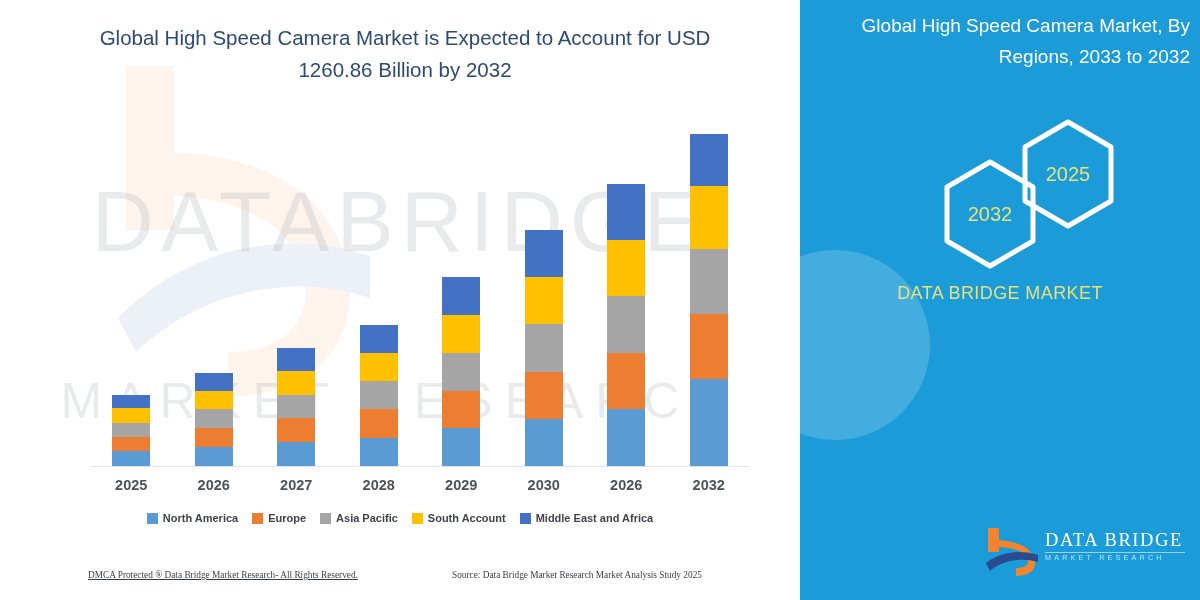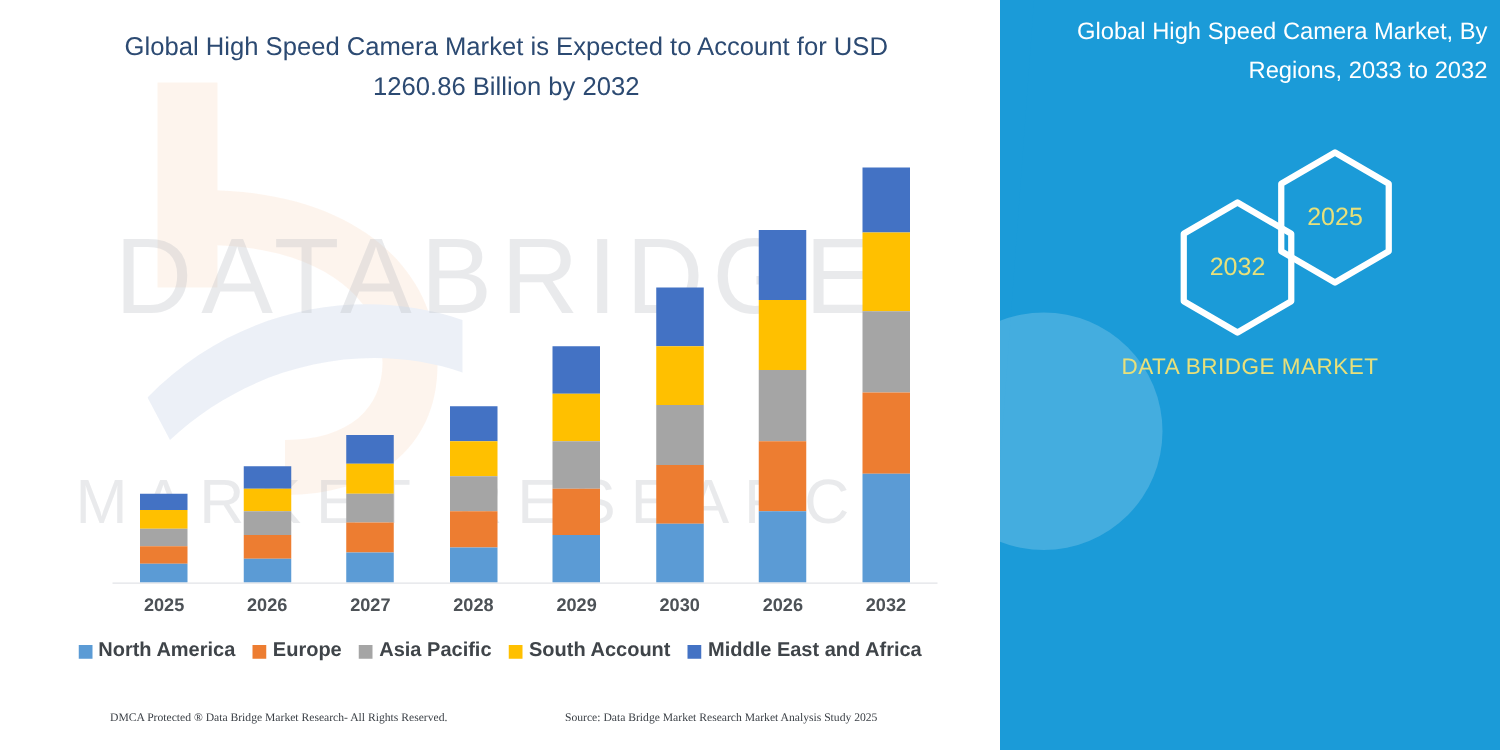--- a/index.html
+++ b/index.html
@@ -68,31 +68,32 @@
 
   
   .legend {
     position: absolute; left: 0; top: 512px; width: 800px;
     display: flex; justify-content: center; align-items: center;
     gap: 14px; flex-wrap: nowrap;
   }
   .legend-item { display: flex; align-items: center; gap: 5px; }
   .legend-swatch { width: 11px; height: 11px; display: block; }
   .legend-label {
-    font-size: 16px; font-weight: bold; color: #3f4449; white-space: nowrap;
+    font-size: 11px; font-weight: bold; color: #3f4449; white-space: nowrap;
   }
 
   
   .footer {
     position: absolute; left: 0; top: 566px; width: 800px; height: 34px;
   }
   .footer-dmca {
     position: absolute; left: 88px; top: 4px;
     font-size: 9.3px; color: #3a3f45; white-space: nowrap;
     font-family: "Liberation Serif", serif;
+    text-decoration: underline;
   }
   .footer-source {
     position: absolute; left: 452px; top: 4px;
     font-size: 9.3px; color: #3a3f45; white-space: nowrap;
     font-family: "Liberation Serif", serif;
   }
 
   
   .right-panel {
     position: absolute; left: 800px; top: 0;
@@ -295,14 +296,28 @@
           <polygon points="50,4 93,29 93,83 50,108 7,83 7,29" fill="none" stroke="#ffffff" stroke-width="5" stroke-linejoin="round"></polygon>
         </svg>
         <div class="hex-label">2032</div>
       </div>
     </div>
 
     <div class="brand-block">
       <div>DATA BRIDGE MARKET</div>
     </div>
 
+    <div class="logo">
+      <div class="logo-mark">
+        <svg viewBox="0 0 108 100" xmlns="http://www.w3.org/2000/svg">
+          <path d="M6 4 L28 4 L28 52 L6 52 Z" fill="#f2832f"></path>
+          <path d="M20 28 C68 28 100 48 100 74 C100 90 86 100 62 100 L62 84 C78 84 86 79 86 71 C86 54 62 42 20 42 Z" fill="#f2832f"></path>
+          <path d="M2 74 C30 52 72 46 106 58 L106 72 C74 62 36 68 10 90 Z" fill="#2a4c8f"></path>
+        </svg>
+      </div>
+      <div class="logo-rule"></div>
+      <div class="logo-text">
+        <div class="lt1">DATA BRIDGE</div>
+        <div class="lt2">MARKET RESEARCH</div>
+      </div>
+    </div>
   </div>
 </div>
 
 </body></html>

